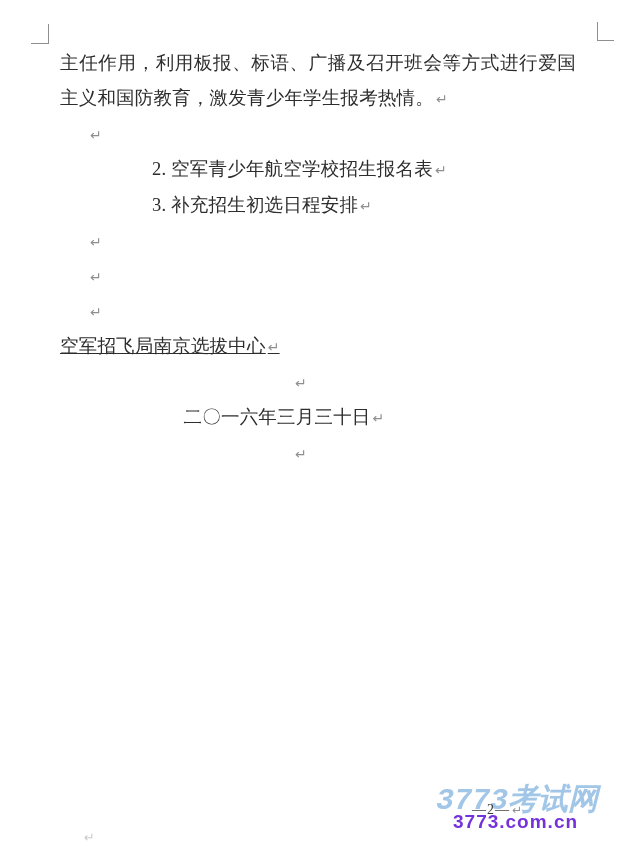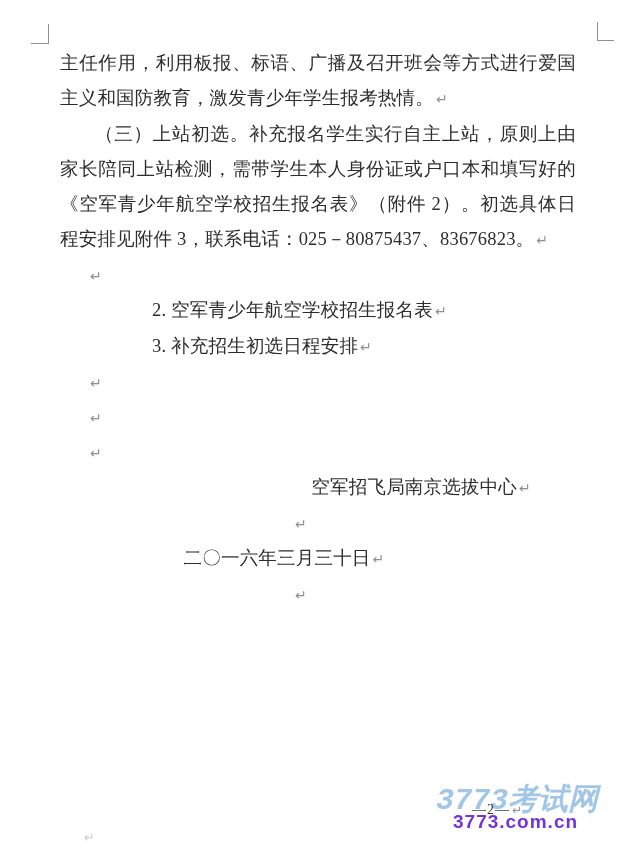--- a/index.html
+++ b/index.html
@@ -17,21 +17,21 @@
     position:absolute;left:60px;top:46px;width:516px;
     font-size:18.5px;line-height:35px;color:#2d2d2d;
     text-align:justify;letter-spacing:0.2px;
   }
   .para{margin:0;}
   .p-cont{text-indent:0;}
   .p-indent{text-indent:35px;}
   .p-empty{text-indent:28px;height:35px;}
   .p-att1{text-indent:32px;}
   .p-att2{margin-left:92px;}
-  .p-sig{text-align:right;padding-right:45px;}
+  .p-sig{padding-right:45px;text-decoration:underline;}
   .p-date{text-align:center;padding-right:68px;}
   .p-pmcenter{text-indent:233px;height:35px;}
   
   .pm{color:#8f8f8f;font-size:14px;font-family:"DejaVu Sans",sans-serif;margin-left:2px;}
   
   .wavy{
     text-decoration-line:underline;
     text-decoration-style:wavy;
     text-decoration-color:#44a544;
     text-decoration-thickness:1px;
@@ -65,21 +65,20 @@
 </style>
 </head>
 <body>
 
 <div class="page">
   <div class="crop-tl"></div>
   <div class="crop-tr"></div>
 
   <div class="text-flow" style="color: rgb(45, 45, 45);">
       <div class="para p-cont">主任作用，利用板报、标语、广播及召开班会等方式进行爱国主义和国防教育，激发青少年学生报考热情。<span class="pm">↵</span></div>
-      <div class="para p-indent">（三）上站初选。补充报名学生实行自主上站，原则上由家长陪同上站检测，需带学生本人身份证或户口本和填写好的《空军青少年航空学校招生报名表》（附件 2）。初选具体日程安排见附件 3，联系电话：025－80875437、83676823。<span class="pm">↵</span></div>
       <div class="para p-empty"><span class="pm">↵</span></div>
       <div class="para p-att2">2. 空军青少年航空学校招生报名表<span class="pm">↵</span></div>
       <div class="para p-att2">3. 补充招生初选日程安排<span class="pm">↵</span></div>
       <div class="para p-empty"><span class="pm">↵</span></div>
       <div class="para p-empty"><span class="pm">↵</span></div>
       <div class="para p-empty"><span class="pm">↵</span></div>
       <div class="para p-sig">空军招飞局南京选拔中心<span class="pm">↵</span></div>
       <div class="para p-pmcenter"><span class="pm">↵</span></div>
       <div class="para p-date">二〇一六年三月三十日<span class="pm">↵</span></div>
       <div class="para p-pmcenter"><span class="pm">↵</span></div>

